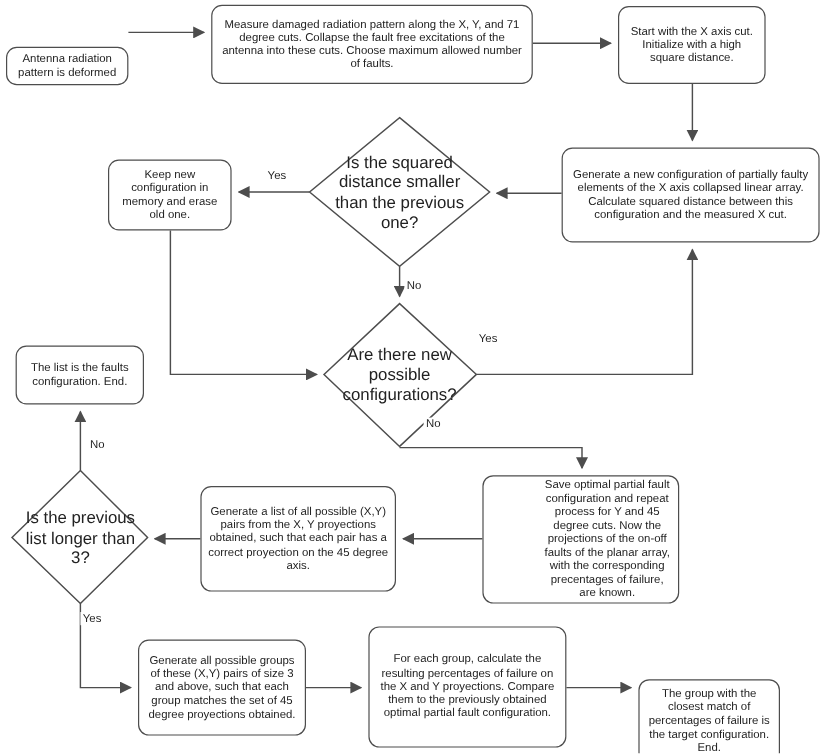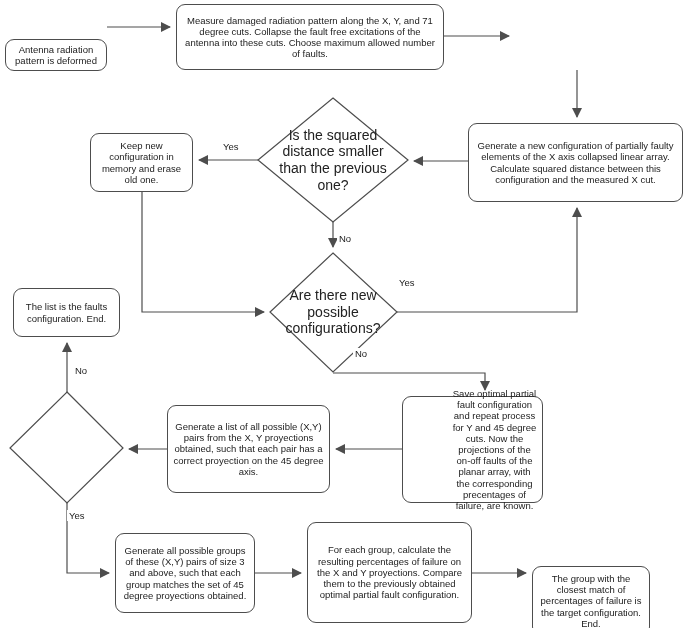--- a/index.html
+++ b/index.html
@@ -60,30 +60,33 @@
   </svg>
 
   <div class="node" style="left:5px;top:11px;width:102px;height:32px;margin-top:28px;">
     <span>Antenna radiation pattern is deformed</span>
   </div>
 
   <div class="node" style="left:176px;top:4px;width:268px;height:66px;">
     <span>Measure damaged radiation pattern along the X, Y, and 71 degree cuts. Collapse the fault free excitations of the antenna into these cuts. Choose maximum allowed number of faults.</span>
   </div>
 
+  <div class="node" style="left:515px;top:5px;width:123px;height:65px;">
+    <span>Start with the X axis cut. Initialize with a high square distance.</span>
+  </div>
 
   <div class="node" style="left:90px;top:133px;width:103px;height:59px;">
     <span>Keep new configuration in memory and erase old one.</span>
   </div>
 
   <div class="node" style="left:468px;top:123px;width:215px;height:79px;">
     <span>Generate a new configuration of partially faulty elements of the X axis collapsed linear array. Calculate squared distance between this configuration and the measured X cut.</span>
   </div>
 
-  <div class="node" style="left:402px;top:396px;width:141px;height:107px;padding-left:48px;">
+  <div class="node" style="left:402px;top:396px;width:164px;height:107px;padding-left:48px;">
     <span>Save optimal partial fault configuration and repeat process for Y and 45 degree cuts. Now the projections of the on-off faults of the planar array, with the corresponding precentages of failure, are known.</span>
   </div>
 
   <div class="node" style="left:167px;top:405px;width:163px;height:88px;">
     <span>Generate a list of all possible (X,Y) pairs from the X, Y proyections obtained, such that each pair has a correct proyection on the 45 degree axis.</span>
   </div>
 
   <div class="node" style="left:13px;top:288px;width:107px;height:49px;">
     <span>The list is the faults configuration. End.</span>
   </div>
@@ -101,20 +104,23 @@
   </div>
 
   <div class="dlabel" style="left:273px;top:112px;width:120px;height:96px;">
     <span>Is the squared distance smaller than the previous one?</span>
   </div>
 
   <div class="dlabel" style="left:268px;top:275px;width:130px;height:74px;">
     <span>Are there new possible configurations?</span>
   </div>
 
+  <div class="dlabel" style="left:19px;top:410px;width:96px;height:76px;">
+    <span>Is the previous list longer than 3?</span>
+  </div>
 
   <div class="edge-label" style="left:221px;top:141px;">Yes</div>
   <div class="edge-label" style="left:337px;top:233px;">No</div>
   <div class="edge-label" style="left:397px;top:277px;">Yes</div>
   <div class="edge-label" style="left:353px;top:348px;">No</div>
   <div class="edge-label" style="left:73px;top:365px;">No</div>
   <div class="edge-label" style="left:67px;top:510px;">Yes</div>
 
 </div>
 

